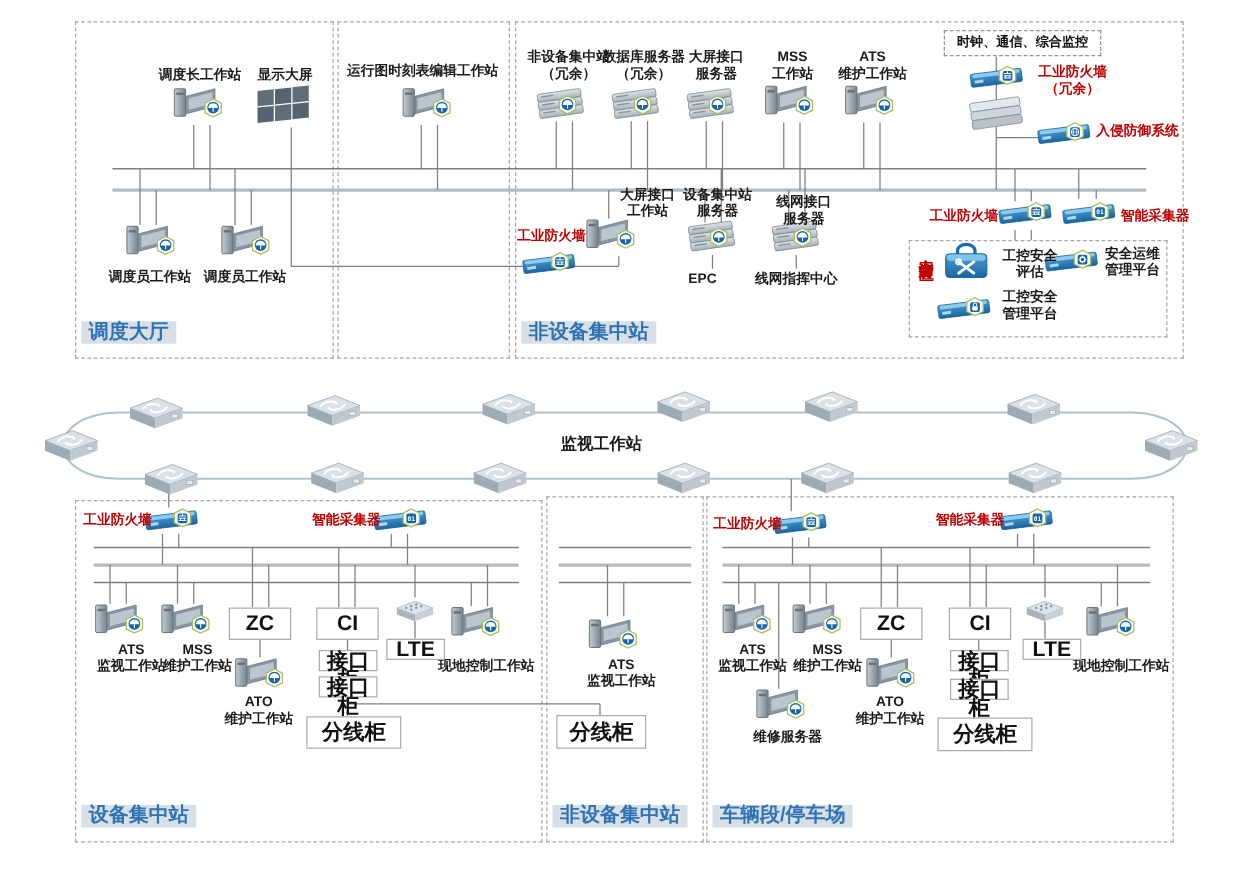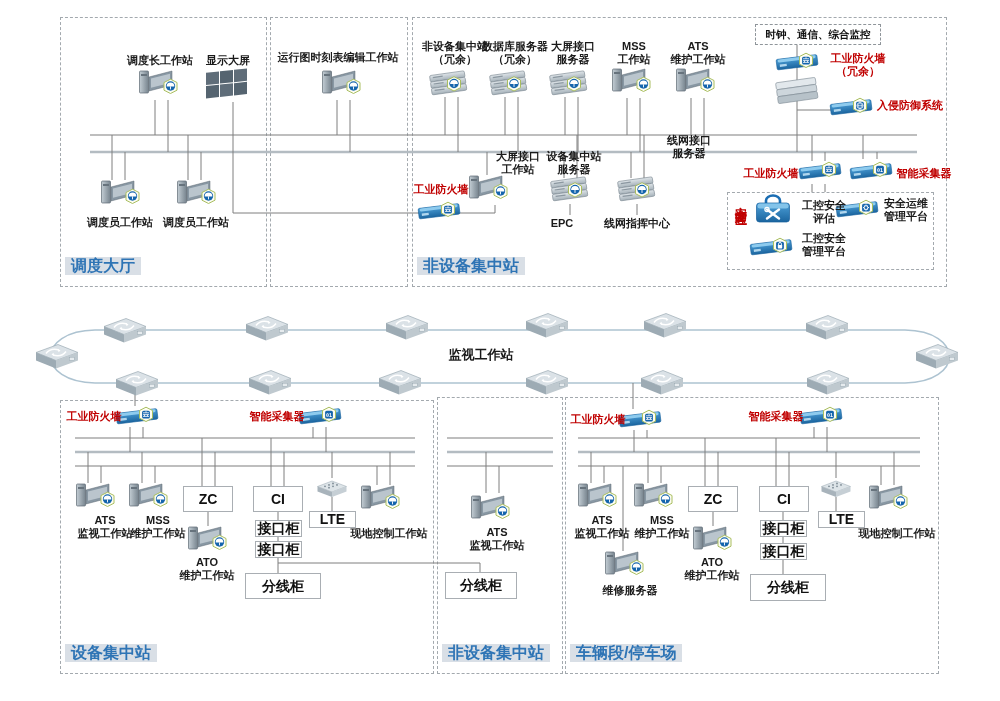--- a/index.html
+++ b/index.html
@@ -9,21 +9,21 @@
   .wires{position:absolute;left:0;top:0;z-index:1;}
   .wires .ring{stroke:#adc3d1;stroke-width:1.6;fill:none;}
   .wires .bus{stroke:#b4bcc2;stroke-width:2.6;fill:none;}
   .wires .busd{stroke:#7f7f7f;stroke-width:1.2;fill:none;}
   .wires .c{stroke:#7f7f7f;stroke-width:1;fill:none;}
   #nodes{position:absolute;left:0;top:0;width:100%;height:100%;z-index:2;}
   .icon{position:absolute;}
   .lbl{position:absolute;text-align:center;font-size:11px;font-weight:bold;color:#1a1a1a;
     line-height:12.5px;white-space:nowrap;}
   .lbl.red{color:#c00000;}
-  .tbox{position:absolute;background:#fff;border:1px solid #a9aeb3;font-size:14px;
+  .tbox{position:absolute;background:#fff;border:1px solid #a9aeb3;font-size:17px;
     font-weight:bold;text-align:center;color:#111;box-sizing:border-box;}
   .tag{position:absolute;background:#d9dfe6;color:#2e74b5;font-weight:bold;font-size:16px;
     padding:2px 6px;line-height:14px;z-index:3;}
   .clockbox{position:absolute;left:755px;top:24px;width:124px;height:19px;border:1px dashed #8f959a;
     font-size:10.5px;font-weight:bold;text-align:center;line-height:19px;color:#111;background:#fff;z-index:2;}
   .vlabel{position:absolute;left:732px;top:197px;writing-mode:vertical-rl;text-orientation:upright;
     font-size:12px;font-weight:bold;color:#c00000;letter-spacing:2px;z-index:2;}
   .ringlbl{position:absolute;left:441px;top:346px;width:80px;text-align:center;font-size:13px;
     font-weight:bold;color:#1a1a1a;z-index:2;}
   .roomlbl{position:absolute;left:277px;top:220px;width:120px;text-align:center;font-size:11px;
@@ -748,21 +748,21 @@
         <div>大屏接口</div>
         <div>工作站</div>
       </div>
       <div class="lbl" style="left: 464px; top: 150px; width: 220px;">
         <div>设备集中站</div>
         <div>服务器</div>
       </div>
       <div class="lbl" style="left: 452px; top: 217px; width: 220px;">
         <div>EPC</div>
       </div>
-      <div class="lbl" style="left: 533px; top: 134px; width: 220px; margin-left: 46px;">
+      <div class="lbl" style="left: 533px; top: 156px; width: 220px;">
         <div>线网接口</div>
         <div>服务器</div>
       </div>
       <div class="lbl" style="left: 527px; top: 217px; width: 220px;">
         <div>线网指挥中心</div>
       </div>
       <div class="lbl red" style="left: 748px; top: 52px; width: 220px;">
         <div>工业防火墙</div>
         <div>（冗余）</div>
       </div>

